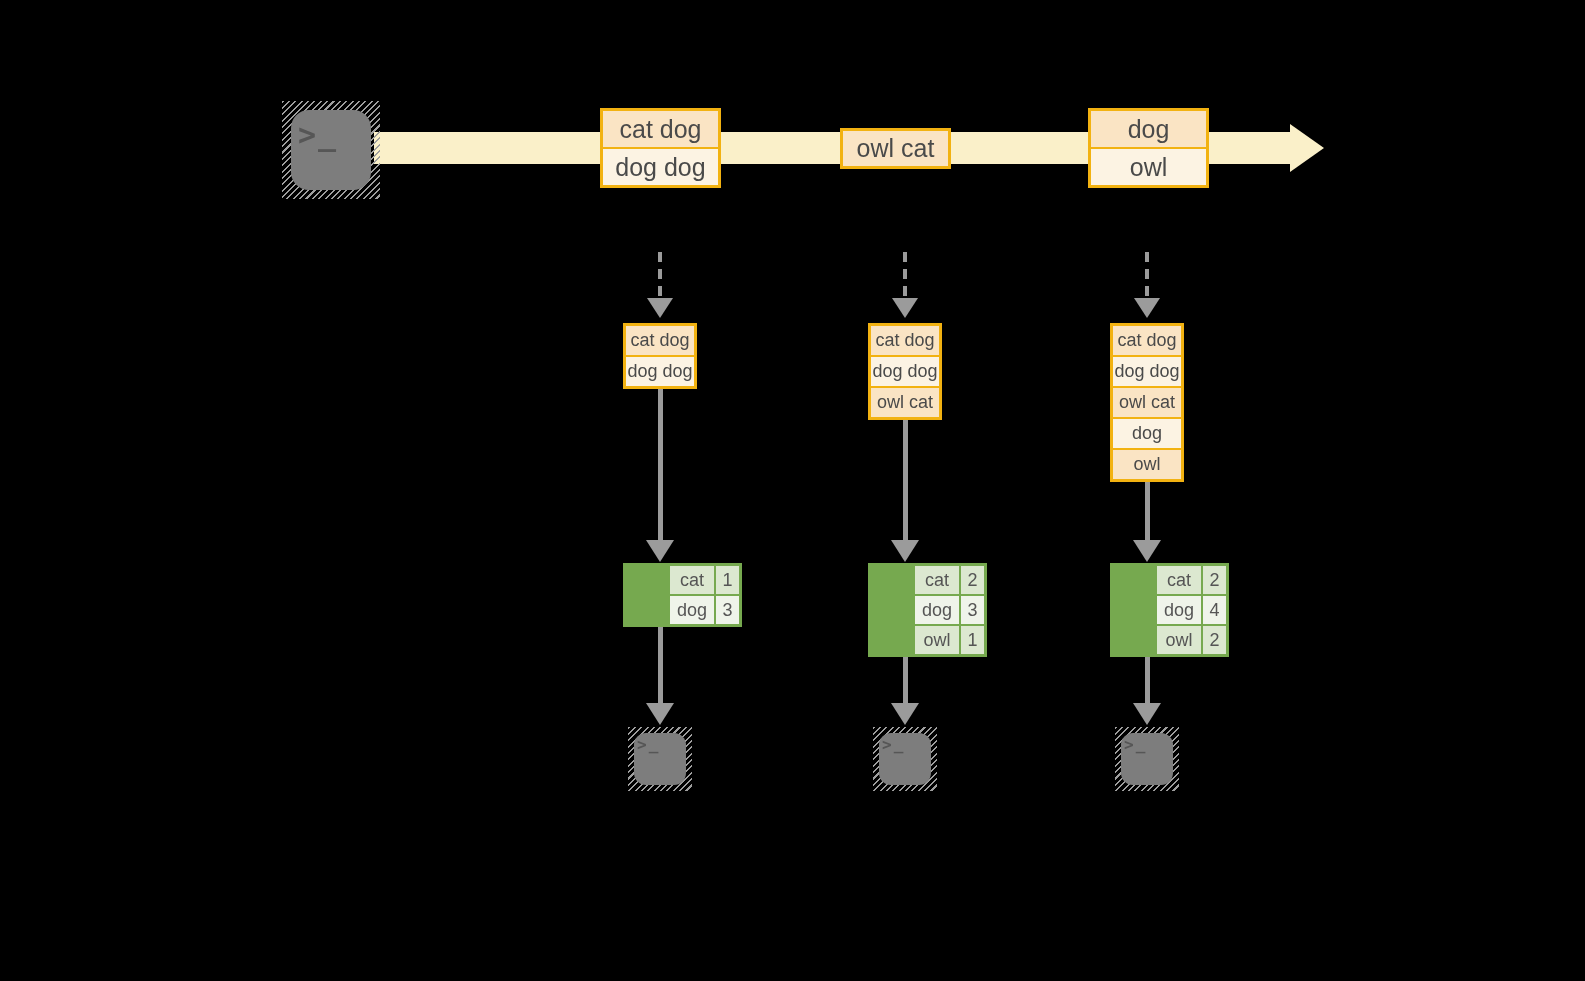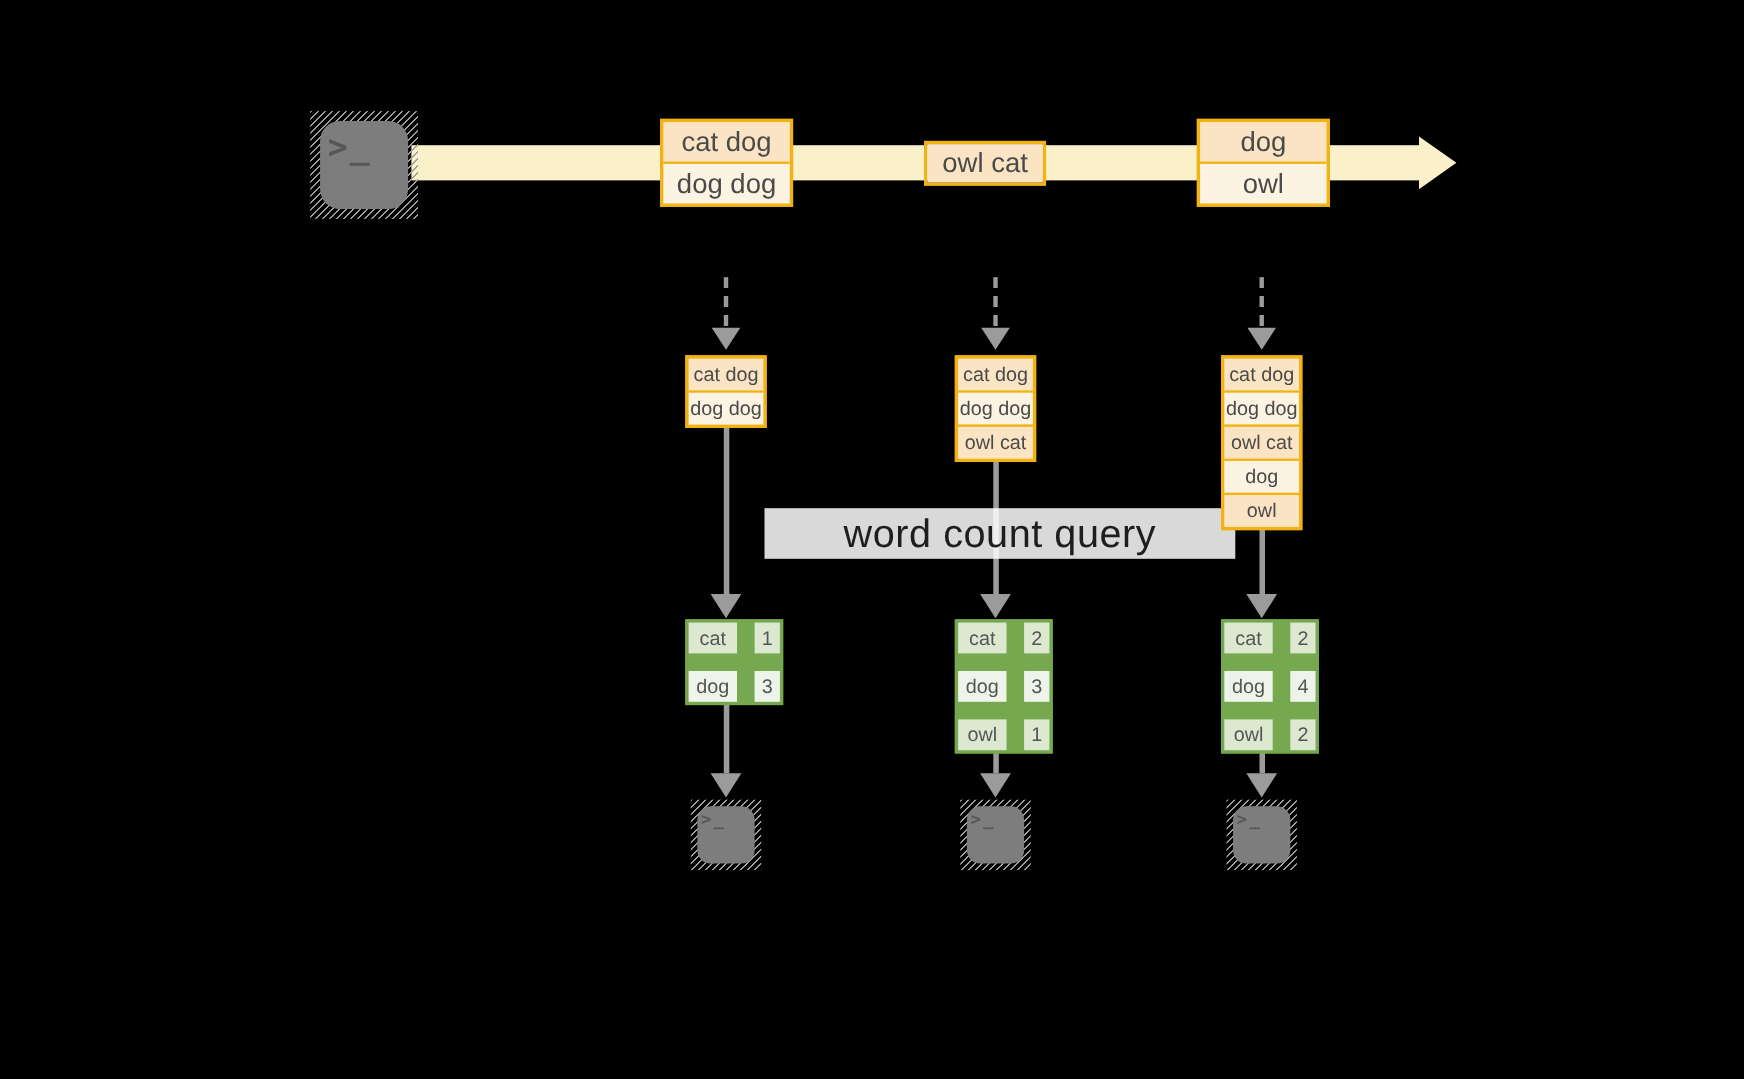--- a/index.html
+++ b/index.html
@@ -34,21 +34,21 @@
   .event .cell + .cell{border-top:2px solid var(--orange);}
   .ev-big .cell{width:115px;height:36px;line-height:36px;font-size:25px;}
   .ev-mid .cell{width:105px;height:35px;line-height:35px;font-size:25px;}
   
   .stack{position:absolute;width:68px;border:3px solid var(--orange);background:var(--orange);z-index:4;}
   .stack .cell{height:29px;line-height:29px;text-align:center;font-size:18px;background:var(--peach);}
   .stack .cell:nth-child(even){background:var(--cream);}
   .stack .cell + .cell{border-top:2px solid var(--orange);}
   
   .gtable{position:absolute;border:3px solid var(--green);background:var(--green);
-    display:grid;grid-template-columns:44px 23px;gap:16px;z-index:4;}
+    display:grid;grid-template-columns:44px 23px;gap:2px;z-index:4;padding-left:44px;}
   .gcell{height:28px;line-height:28px;text-align:center;font-size:18px;background:var(--glight);color:#555;}
   .gcell:nth-child(4n+1),.gcell:nth-child(4n+2){background:var(--gdark);}
   
   .dash{position:absolute;width:4px;z-index:1;
     background:repeating-linear-gradient(180deg,var(--gray) 0 10px,transparent 10px 17px);}
   .dhead{position:absolute;width:0;height:0;z-index:1;
     border-left:13px solid transparent;border-right:13px solid transparent;border-top:20px solid var(--gray);}
   .vline{position:absolute;width:5px;background:var(--gray);z-index:1;}
   .vhead{position:absolute;width:0;height:0;z-index:1;
     border-left:14px solid transparent;border-right:14px solid transparent;border-top:22px solid var(--gray);}
@@ -117,21 +117,20 @@
     <div class="cell">owl</div>
   </div>
 
   <div class="vline" style="left:658px;top:387px;height:153px;"></div>
   <div class="vhead" style="left:646px;top:540px;"></div>
   <div class="vline" style="left:903px;top:418px;height:122px;"></div>
   <div class="vhead" style="left:891px;top:540px;"></div>
   <div class="vline" style="left:1145px;top:480px;height:60px;"></div>
   <div class="vhead" style="left:1133px;top:540px;"></div>
 
-  <div class="query">word count query</div>
 
   <div class="gtable" style="left:623px;top:563px;">
     <div class="gcell">cat</div>
     <div class="gcell">1</div>
     <div class="gcell">dog</div>
     <div class="gcell">3</div>
   </div>
   <div class="gtable" style="left:868px;top:563px;">
     <div class="gcell">cat</div>
     <div class="gcell">2</div>

